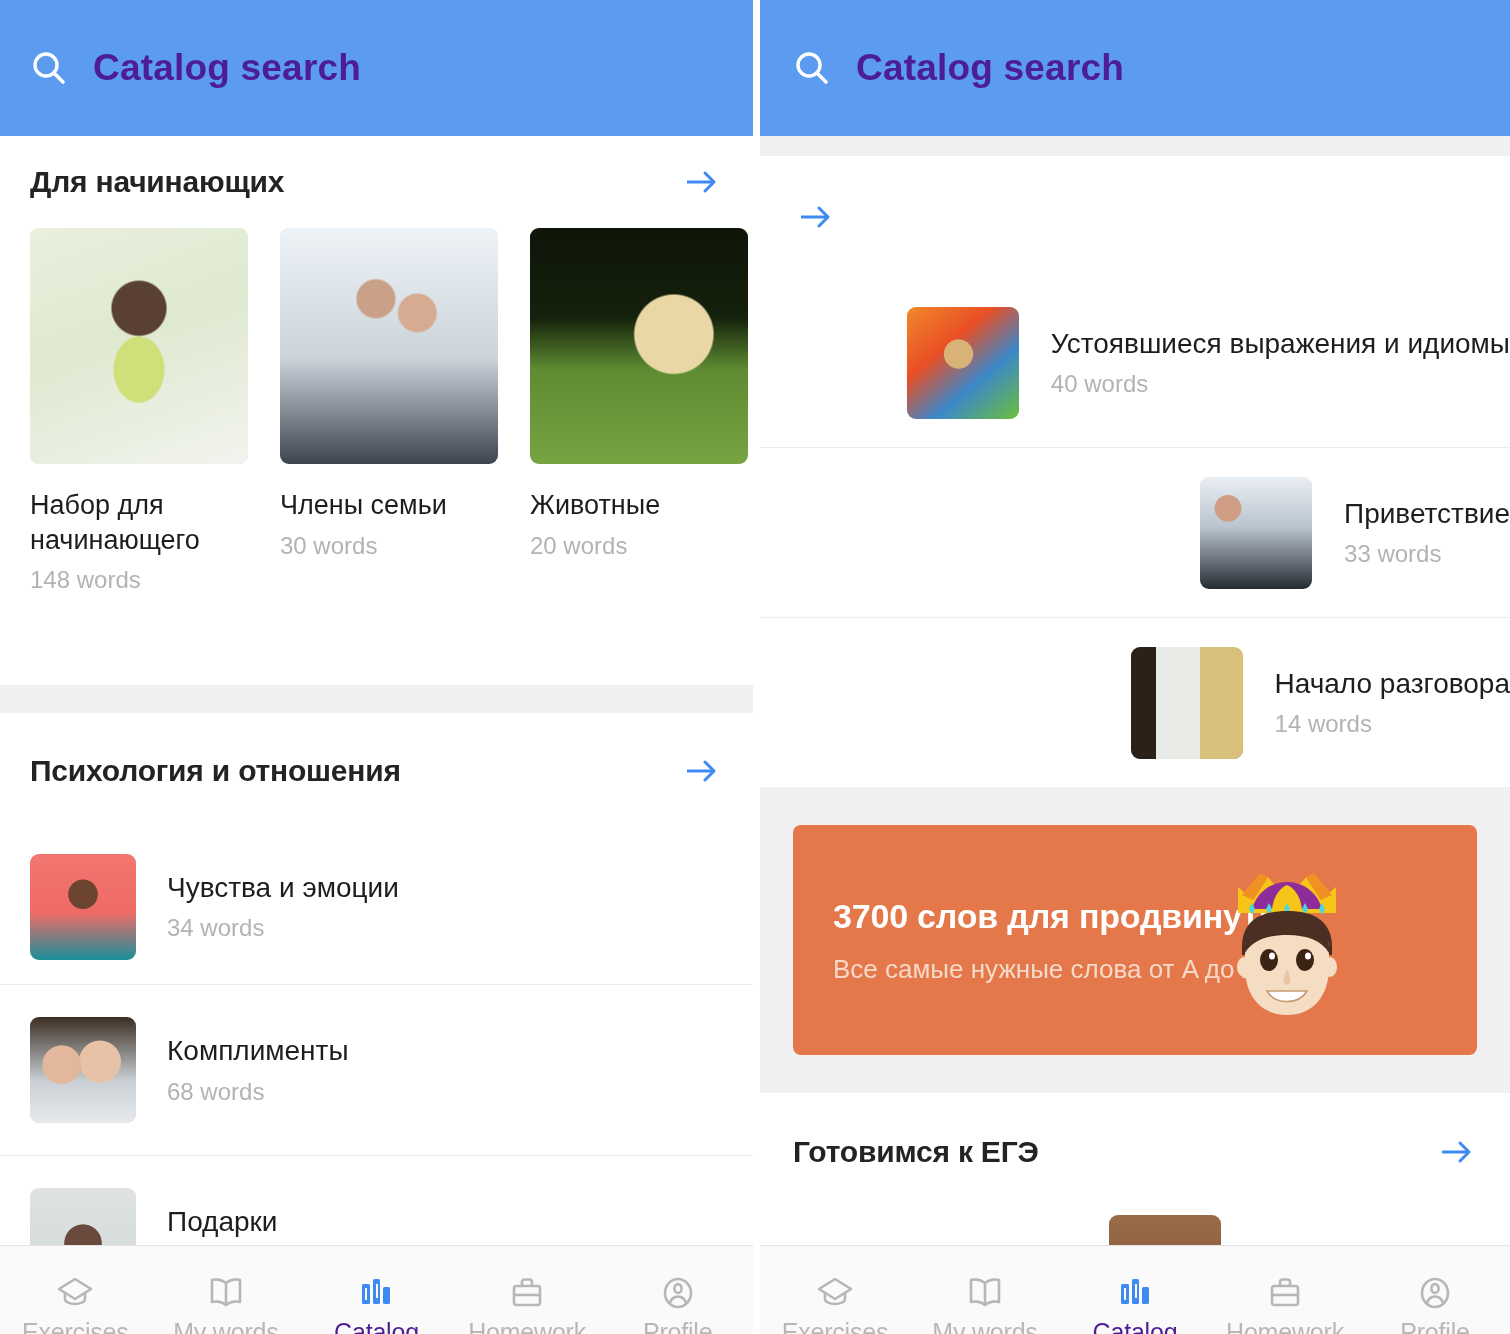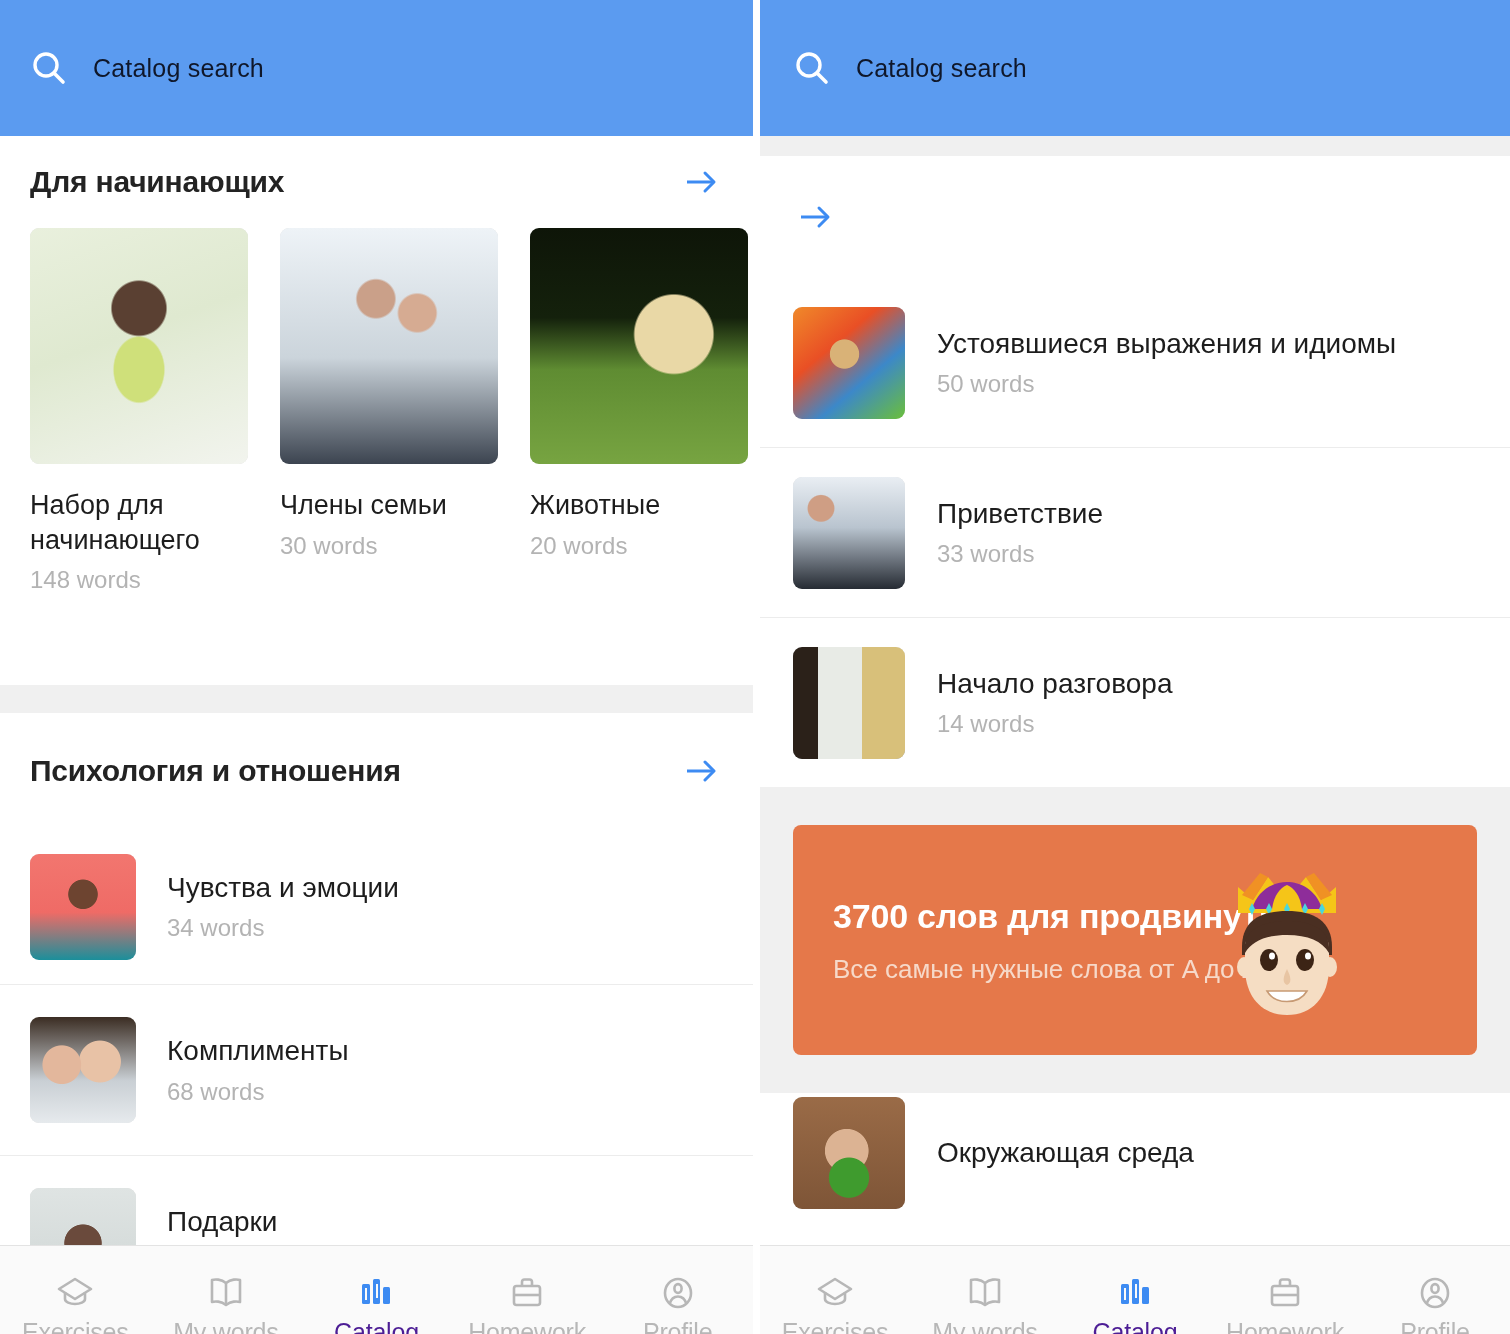--- a/index.html
+++ b/index.html
@@ -21,21 +21,21 @@
     display:flex;align-items:center;
     box-sizing:border-box;
   }
   .panel-left .appbar{padding-left:30px;}
   .panel-right .appbar{padding-left:33px;}
   .search-icon{
     width:38px;height:38px;flex:0 0 38px;position:relative;margin-right:25px;
   }
   .search-icon svg{display:block;}
   .search-placeholder{
-    color:#0f172a;font-size:25px;letter-spacing:.2px;font-weight:400;
+    color:#4c1d95;font-size:37px;letter-spacing:.2px;font-weight:700;
     white-space:nowrap;
   }
 
   
   .grey-band{background:#f0f0f0;width:100%;}
   .section-head{
     display:flex;align-items:center;justify-content:space-between;
     box-sizing:border-box;
   }
   .section-title{
@@ -71,21 +71,21 @@
     display:flex;align-items:center;padding-left:30px;box-sizing:border-box;
   }
   .row-thumb{
     width:106px;height:106px;flex:0 0 106px;border-radius:9px;overflow:hidden;position:relative;background:#ddd;
   }
   .row-thumb .ph{position:absolute;inset:0;}
   .row-text{margin-left:31px;}
   .row-title{font-size:28px;color:#1d1d1d;line-height:1.2;}
   .row-sub{margin-top:10px;font-size:24px;color:#b3b3b3;}
 
-  .panel-right .list-row{padding-left:33px;}
+  .panel-right .list-row{padding-left:33px;justify-content:flex-end;}
   .panel-right .row-thumb{width:112px;height:112px;flex:0 0 112px;}
   .panel-right .row-text{margin-left:32px;}
 
   
   .promo-wrap{background:#f0f0f0;box-sizing:border-box;padding:38px 33px;}
   .promo{
     background:#e5784a;border-radius:8px;height:230px;
     position:relative;display:flex;align-items:center;
     box-sizing:border-box;padding-left:40px;overflow:hidden;
   }
@@ -330,21 +330,21 @@
         </svg>
       </span>
     </div>
 
     <div class="list-row" style="height:169px;">
       <div class="row-thumb">
           <div class="ph ph-idioms"></div>
         </div>
       <div class="row-text">
         <div class="row-title">Устоявшиеся выражения и идиомы</div>
-        <div class="row-sub">50 words</div>
+        <div class="row-sub">40 words</div>
       </div>
     </div>
     <div class="divider"></div>
 
     <div class="list-row" style="height:169px;">
       <div class="row-thumb">
           <div class="ph ph-greeting"></div>
         </div>
       <div class="row-text">
         <div class="row-title">Приветствие</div>
@@ -401,20 +401,29 @@
             <ellipse cx="96" cy="101" rx="3" ry="3.6" fill="#ffffff"></ellipse>
 
             <path d="M75 114 C71 122 70 128 75 130 C80 128 79 122 75 114 Z" fill="#e8c5a3"></path>
 
             <path d="M55 136 C63 150 87 150 95 136 Z" fill="#ffffff" stroke="#c79a74" stroke-width="1.6"></path>
           </svg>
         </span>
       </div>
     </div>
 
+    <div class="section-head" style="height:118px;padding:0 30px 0 33px;">
+      <span class="section-title">Готовимся к ЕГЭ</span>
+      <span class="arrow-btn">
+        <svg width="34" height="26" viewBox="0 0 34 26">
+          <line x1="2" y1="13" x2="29" y2="13" stroke="#3d8bf2" stroke-width="3"></line>
+          <polyline points="20,4 29,13 20,22" fill="none" stroke="#3d8bf2" stroke-width="3" stroke-linecap="round" stroke-linejoin="round"></polyline>
+        </svg>
+      </span>
+    </div>
 
     <div class="list-row" style="height:120px;">
       <div class="row-thumb">
           <div class="ph ph-env"></div>
         </div>
       <div class="row-text">
         <div class="row-title">Окружающая среда</div>
       </div>
     </div>
 

